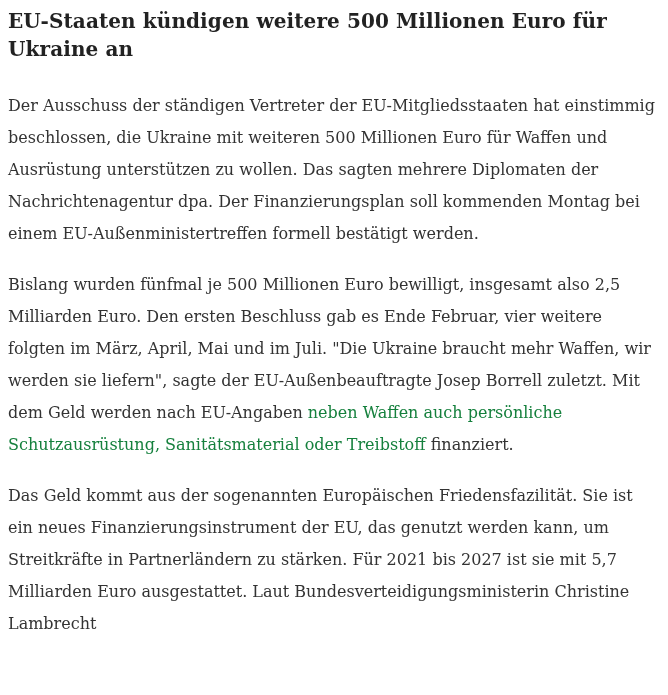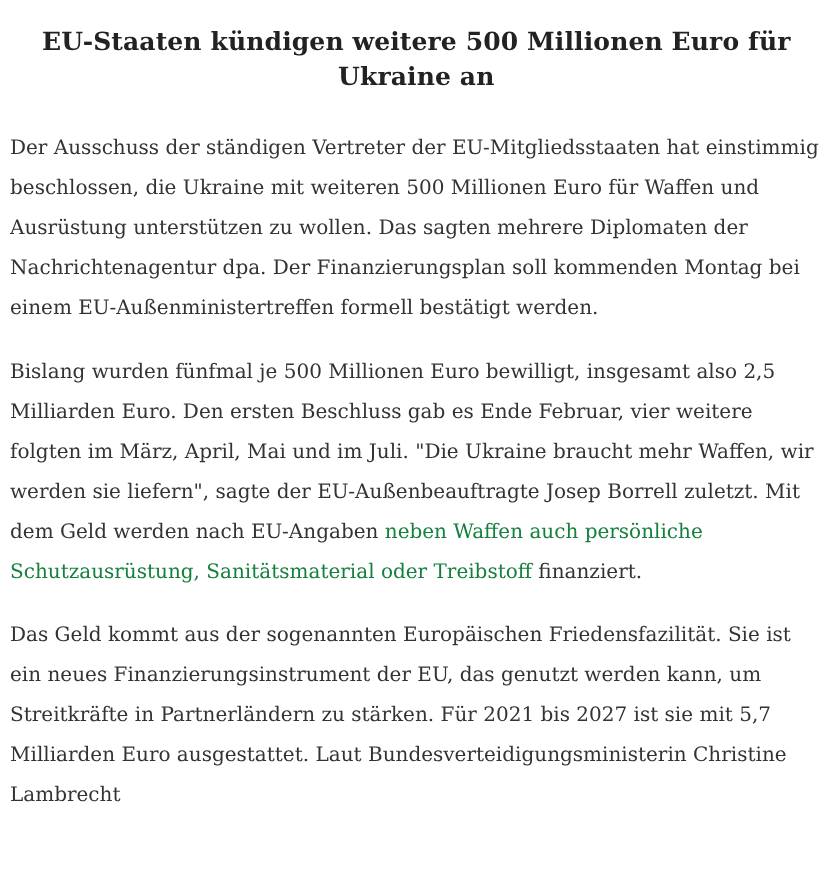--- a/index.html
+++ b/index.html
@@ -15,23 +15,22 @@
     -webkit-font-smoothing: antialiased;
   }
   .article {
     padding: 7px 10px 0 8px;
   }
   .headline {
     font-size: 20px;
     line-height: 1.4;
     font-weight: 700;
     color: #222222;
-    margin: 12px 0 27px 0;
+    margin: 0 0 27px 0;
     letter-spacing: 0.1px;
-    text-align: center;
   }
   .article-body p {
     font-size: 16px;
     line-height: 32px;
     margin: 0 0 19px 0;
     font-weight: 400;
     color: #333333;
   }
   .article-body p:last-child {
     margin-bottom: 0;

